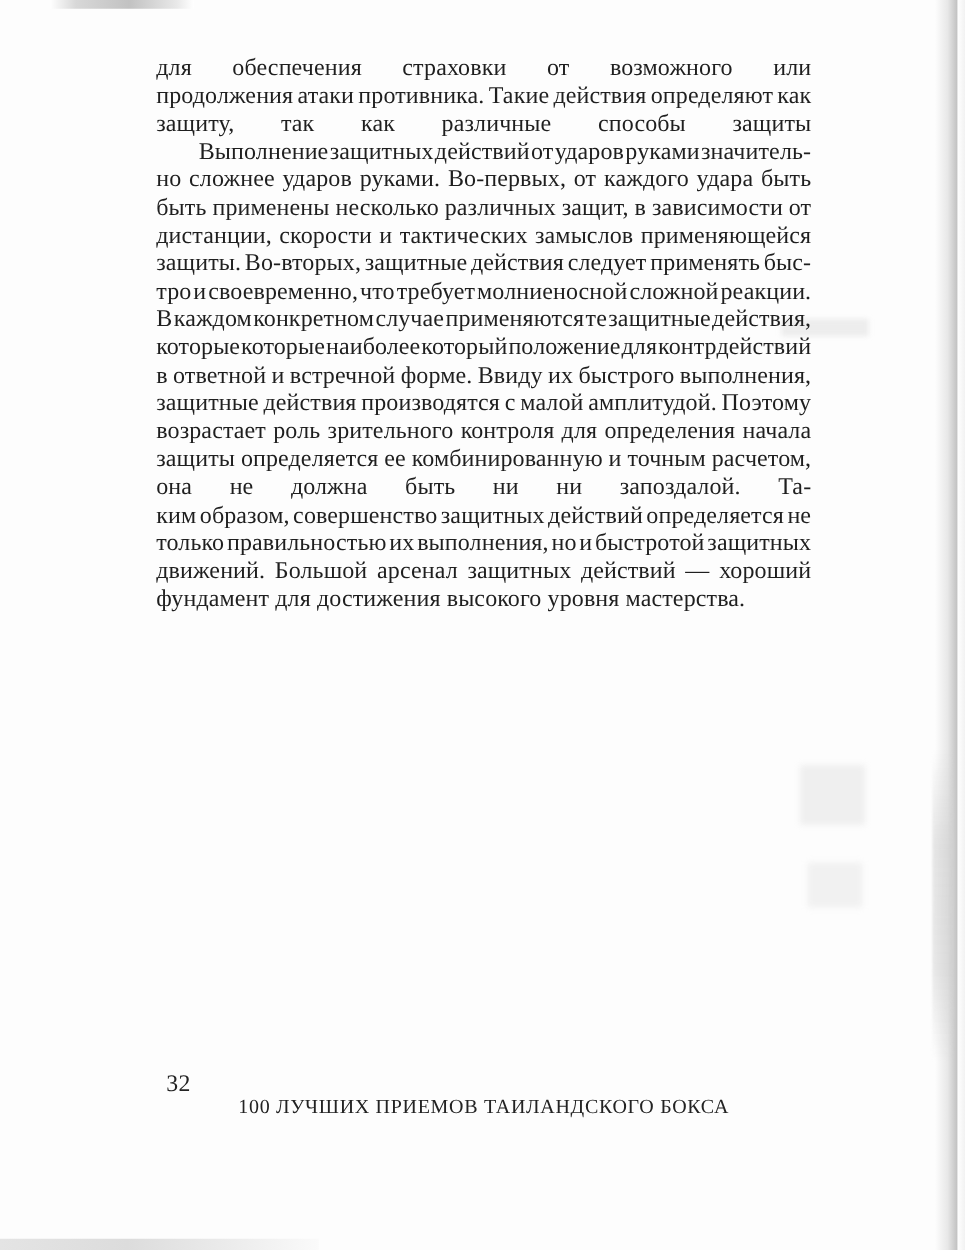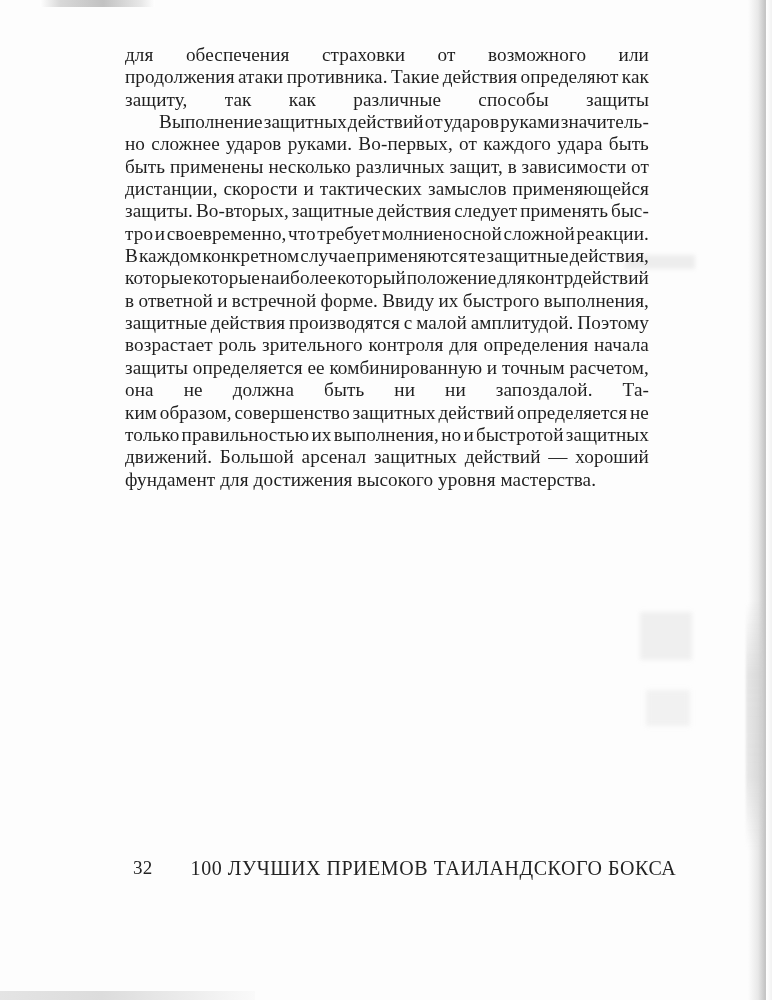--- a/index.html
+++ b/index.html
@@ -145,24 +145,25 @@
     display: flex;
     align-items: flex-start;
   }
   .folio {
     font-size: 19px;
     letter-spacing: 0.3px;
     color: #232323;
     margin-right: 38px;
   }
   .running-title {
-    font-size: 20px;
+    font-size: 16px;
     letter-spacing: 0.55px;
     color: #232323;
     white-space: pre;
+    margin-top: 20px;
   }
 </style>
 </head>
 <body>
 
 <div id="page-scan">
 
   <div class="scan-top-strip"></div>
   <div class="scan-bottom-strip"></div>
   <div class="scan-right-gutter"></div>

